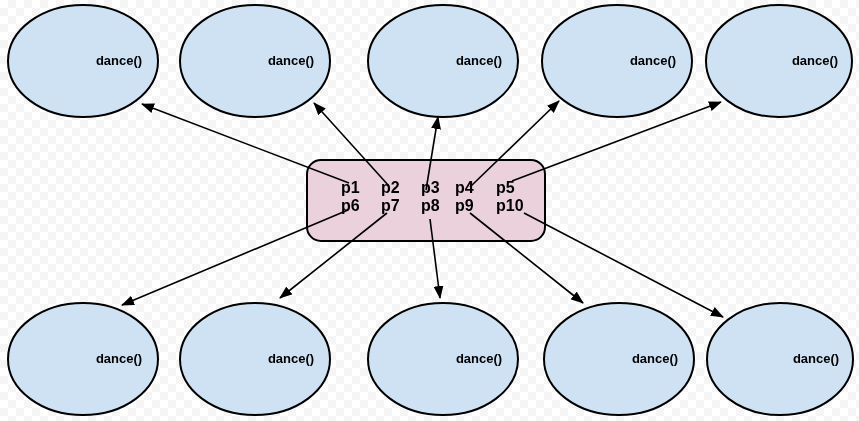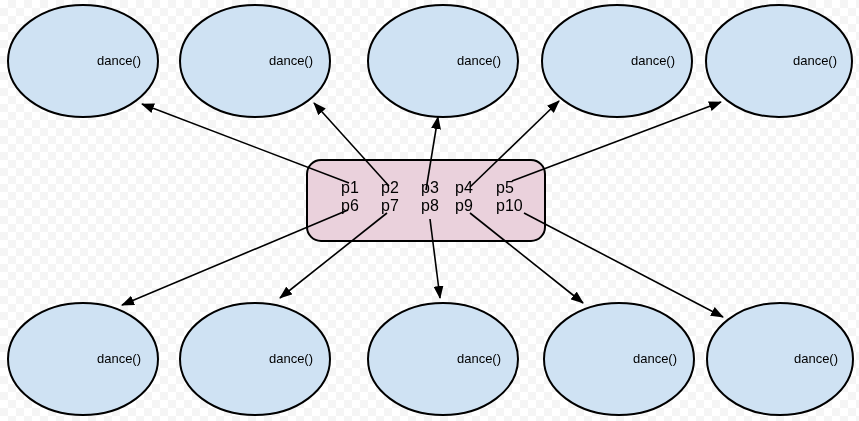--- a/index.html
+++ b/index.html
@@ -13,20 +13,21 @@
     width: 859px;
     height: 421px;
     overflow: hidden;
     
     background-color: #ffffff;
     background-image:
       linear-gradient(45deg, #f5f5f5 25%, transparent 25%, transparent 75%, #f5f5f5 75%),
       linear-gradient(45deg, #f5f5f5 25%, transparent 25%, transparent 75%, #f5f5f5 75%);
     background-size: 16px 16px;
     background-position: 0 0, 8px 8px;
+    font-weight: bold;
   }
   svg.diagram {
     position: absolute;
     inset: 0;
     width: 859px;
     height: 421px;
   }
   .node-label-text {
     font-family: "Liberation Sans", sans-serif;
     font-size: 13px;

